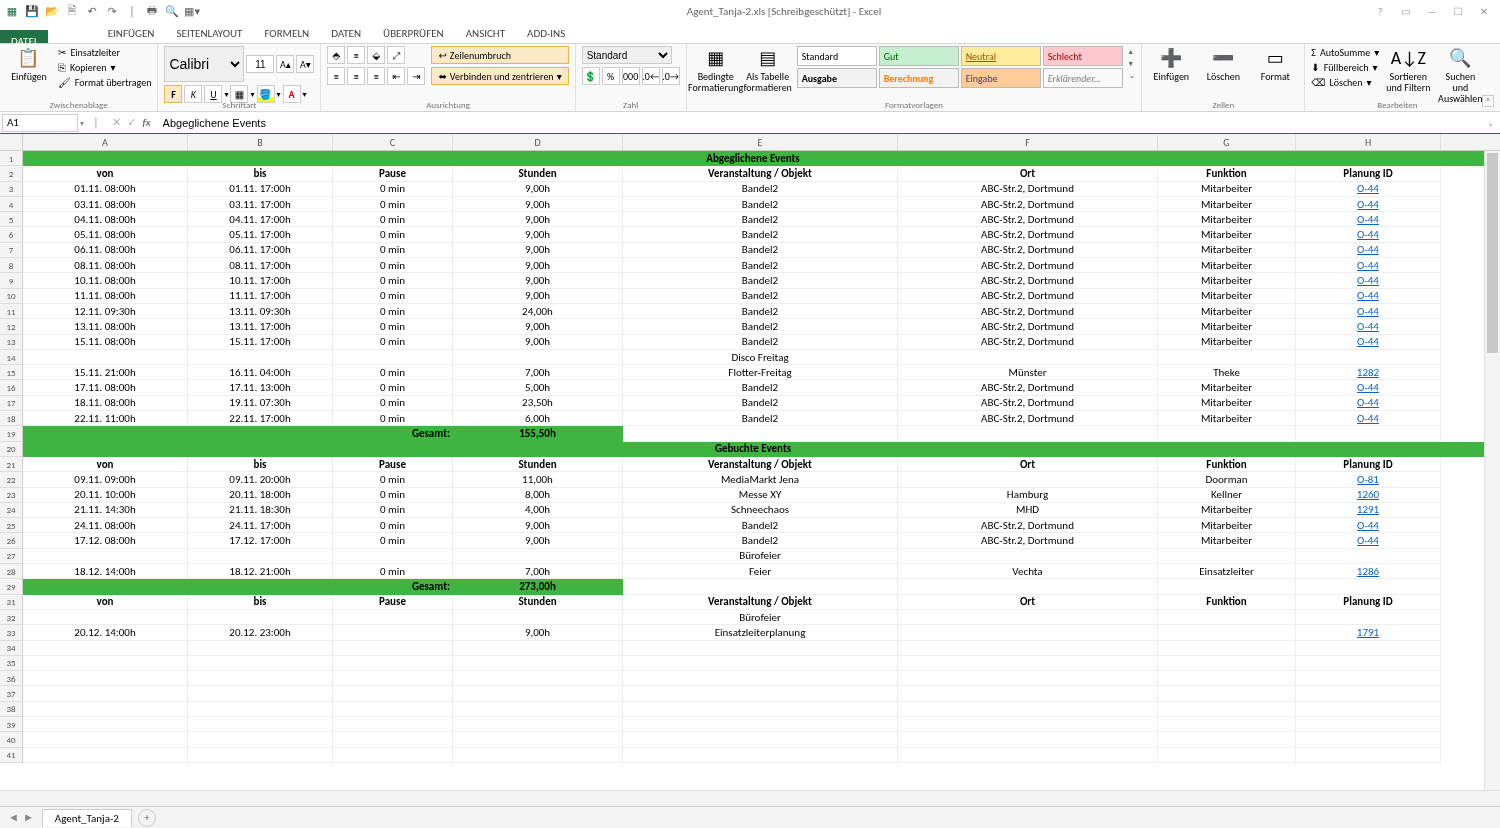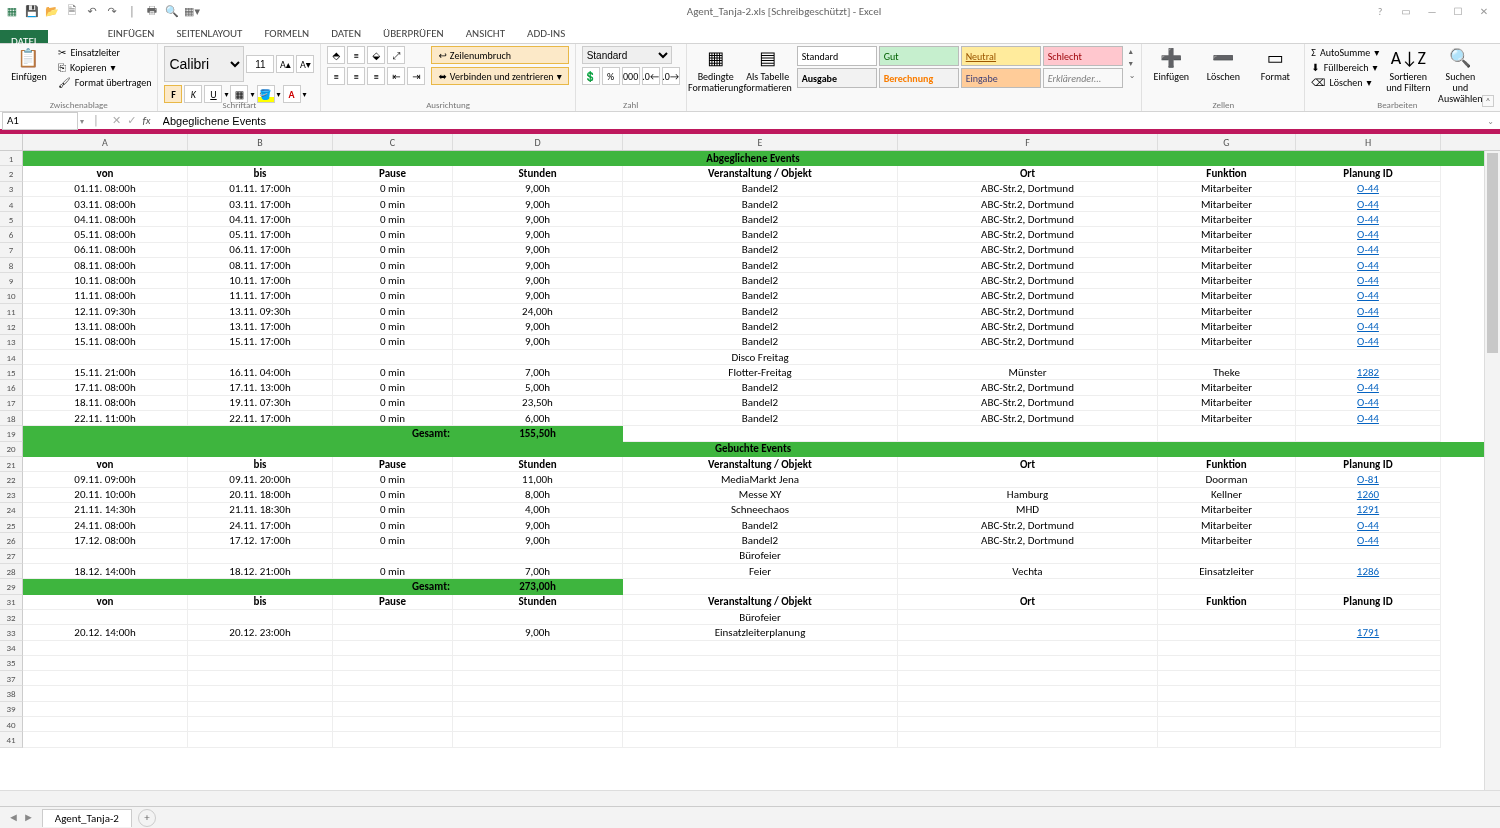--- a/index.html
+++ b/index.html
@@ -48,21 +48,21 @@
 .style-neutral { background:#ffeb9c; color:#9c5700;text-decoration:underline; }
 .style-schlecht { background:#ffc7ce; color:#9c0006; }
 .style-ausgabe { background:#f2f2f2; font-weight:bold; }
 .style-berechnung { background:#f2f2f2; color:#fa7d00; font-weight:bold; }
 .style-eingabe { background:#ffcc99; color:#3f3f76; }
 .style-erkl { font-style:italic; color:#7f7f7f; }
 
 .collapse-caret { position:absolute; right:6px; bottom:4px; width:12px; height:12px; border:1px solid #ccc; font-size:8px; display:flex; align-items:center; justify-content:center; color:#666; cursor:pointer; }
 
 
-.namebox-row { height:22px; display:flex; border-bottom:5px solid #be185d; align-items:center; background:#fff; }
+.namebox-row { height:22px; display:flex; border-bottom:1px solid #be185d; align-items:center; background:#fff; }
 .namebox { width:76px; height:18px; border:1px solid #ccc; margin-left:2px; padding-left:4px; font-size:11px; display:flex; align-items:center; }
 .fxdivider { width:20px; text-align:center; color:#888; }
 .fbtns { display:flex; gap:6px; color:#aaa; padding:0 6px; }
 .fbtn { cursor:pointer; font-size:11px; }
 .fxsym { font-style:italic; color:#555; }
 .formula-input { flex:1; border:none; outline:none; font-size:11px; padding-left:6px; }
 
 
 .sheet-wrap { position:absolute; top:134px; left:0; right:0; bottom:22px; overflow:hidden; }
 .col-headers { display:flex; height:17px; background:#f3f3f3; border-bottom:1px solid #ccc; }
@@ -255,20 +255,21 @@
         <div class="style-cell style-berechnung">Berechnung</div>
         <div class="style-cell style-eingabe">Eingabe</div>
         <div class="style-cell style-erkl">Erklärender...</div>
       </div>
       <div style="display:flex;flex-direction:column;justify-content:center;gap:2px;font-size:8px;color:#666">
         <span>▴</span>
         <span>▾</span>
         <span>⌄</span>
       </div>
     </div>
+    <div class="group-label">Formatvorlagen</div>
   </div>
 
   <div class="group">
     <div class="group-body">
       <div class="big-btn">
           <div class="bicon">➕</div>
           <div class="blabel">Einfügen</div>
         </div>
       <div class="big-btn">
           <div class="bicon">➖</div>
@@ -697,20 +698,31 @@
         <div class="cell cA"></div>
         <div class="cell cB"></div>
         <div class="cell cC"></div>
         <div class="cell cD"></div>
         <div class="cell cE"></div>
         <div class="cell cF"></div>
         <div class="cell cG"></div>
         <div class="cell cH"></div>
       </div>
       <div class="row ">
+        <div class="rowh">36</div>
+        <div class="cell cA"></div>
+        <div class="cell cB"></div>
+        <div class="cell cC"></div>
+        <div class="cell cD"></div>
+        <div class="cell cE"></div>
+        <div class="cell cF"></div>
+        <div class="cell cG"></div>
+        <div class="cell cH"></div>
+      </div>
+      <div class="row ">
         <div class="rowh">37</div>
         <div class="cell cA"></div>
         <div class="cell cB"></div>
         <div class="cell cC"></div>
         <div class="cell cD"></div>
         <div class="cell cE"></div>
         <div class="cell cF"></div>
         <div class="cell cG"></div>
         <div class="cell cH"></div>
       </div>

